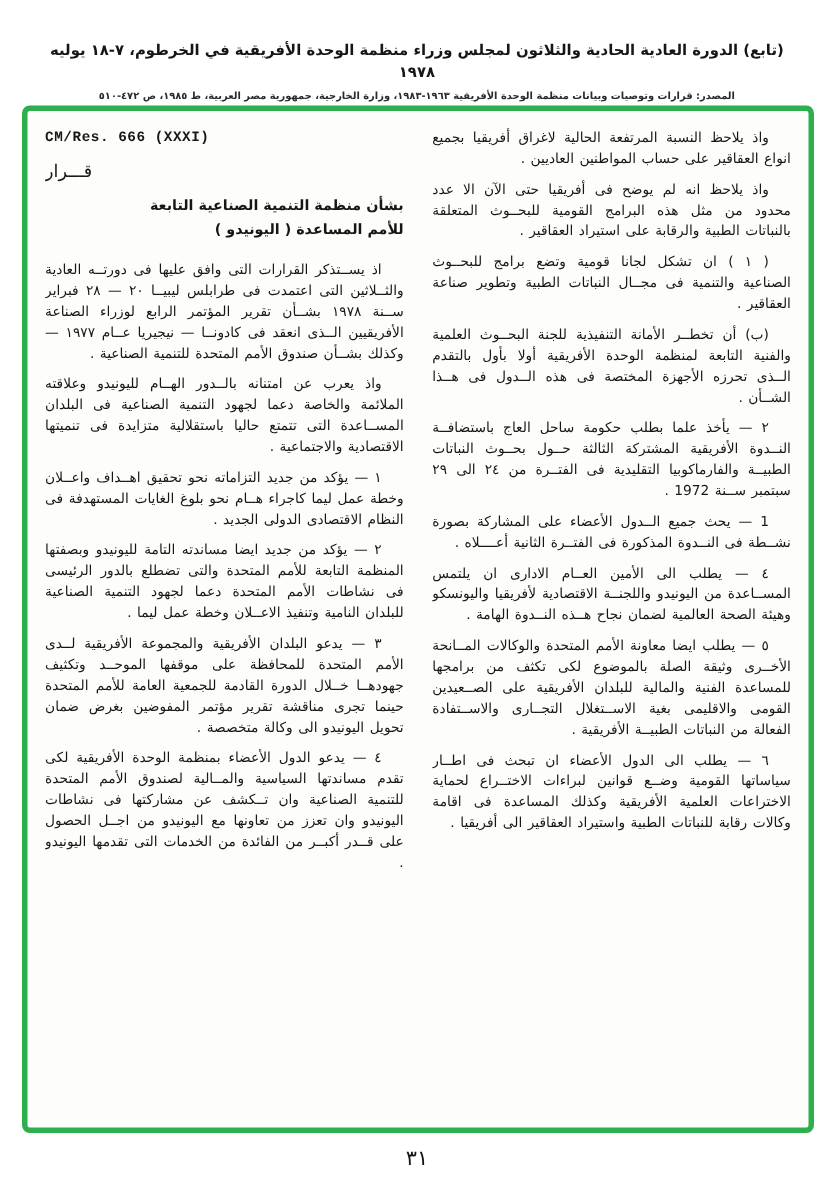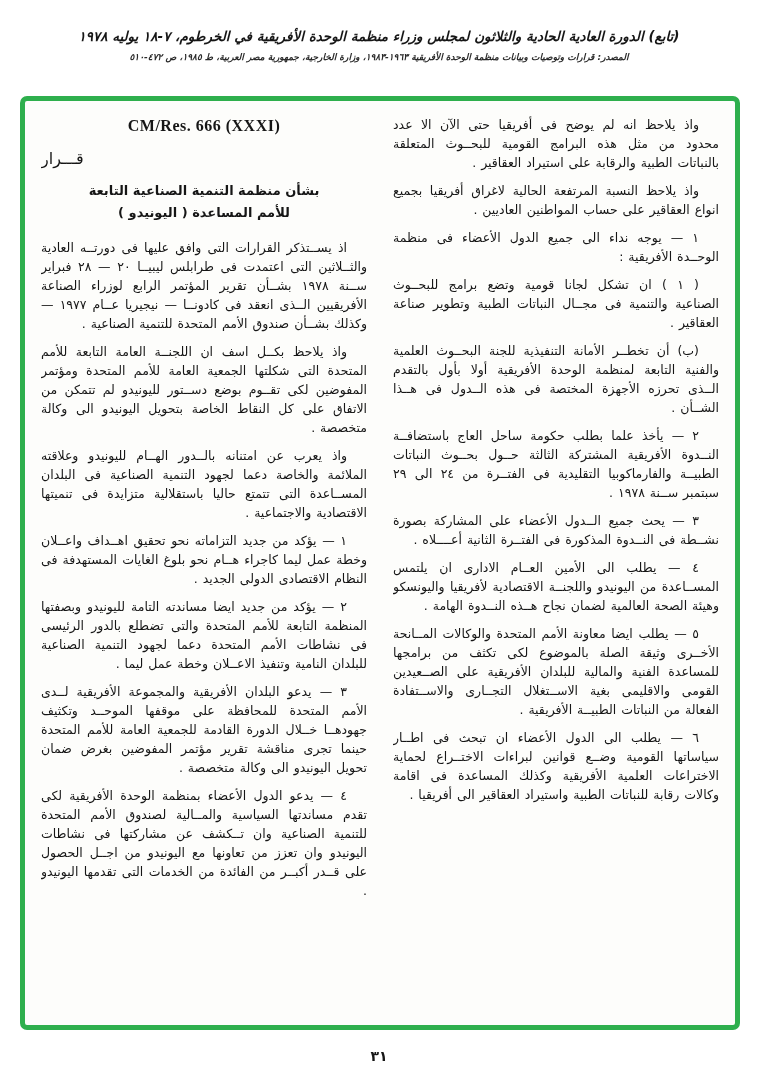--- a/index.html
+++ b/index.html
@@ -12,22 +12,21 @@
   .page {
     position: relative;
     width: 758px;
     height: 1078px;
     background: #ffffff;
     overflow: hidden;
     color: #161616;
   }
   .header {
     text-align: center;
-    padding-top: 26px;
-    font-style: italic;
+    padding-top: 36px;
   }
   .header-line1 {
     font-size: 13.5px;
     font-weight: bold;
     line-height: 1.5;
     padding: 0 30px;
   }
   .header-line2 {
     font-size: 9px;
     font-weight: bold;
@@ -62,89 +61,86 @@
   .para {
     font-size: 12.5px;
     line-height: 1.52;
     text-align: justify;
     text-indent: 1.6em;
     margin: 0 0 9px 0;
     word-spacing: 1px;
   }
   .ref {
     direction: ltr;
-    text-align: center;
+    text-align: left;
     font-weight: bold;
-    font-size: 16px;
+    font-size: 13px;
     letter-spacing: 0.5px;
     margin: 2px 0 14px 0;
-    font-family: Liberation Serif, serif;
+    font-family: Liberation Mono, monospace;
   }
   .res-title {
     text-align: left;
     font-weight: normal;
     font-size: 16px;
     letter-spacing: 2px;
     margin: 4px 0 12px 0;
   }
   .subtitle {
-    text-align: center;
     font-weight: bold;
     font-size: 13px;
     line-height: 1.7;
     margin-bottom: 14px;
   }
   .footer {
     position: absolute;
     bottom: 14px;
     left: 0;
     right: 0;
     text-align: center;
-    font-size: 14px;
-    font-weight: bold;
+    font-size: 19px;
+    font-weight: normal;
   }
 </style>
 </head>
 <body>
 
 <div class="page">
 
   <div class="header">
     <div class="header-line1">(تابع) الدورة العادية الحادية والثلاثون لمجلس وزراء منظمة الوحدة الأفريقية في الخرطوم، ٧-١٨ يوليه ١٩٧٨</div>
     <div class="header-line2">المصدر: قرارات وتوصيات وبيانات منظمة الوحدة الأفريقية ١٩٦٣-١٩٨٣، وزارة الخارجية، جمهورية مصر العربية، ط ١٩٨٥، ص ٤٧٢-٥١٠</div>
   </div>
 
   <div class="frame" style="border-color: rgb(46, 175, 77);">
     <div class="columns">
 
       <div class="col">
         <div>
+            <p class="para">واذ يلاحظ النسبة المرتفعة الحالية لاغراق أفريقيا بجميع انواع العقاقير على حساب المواطنين العاديين .</p>
             <p class="para">واذ يلاحظ انه لم يوضح فى أفريقيا حتى الآن الا عدد محدود من مثل هذه البرامج القومية للبحــوث المتعلقة بالنباتات الطبية والرقابة على استيراد العقاقير .</p>
-            <p class="para">واذ يلاحظ النسبة المرتفعة الحالية لاغراق أفريقيا بجميع انواع العقاقير على حساب المواطنين العاديين .</p>
-            <p class="para">١ — يوجه نداء الى جميع الدول الأعضاء فى منظمة الوحــدة الأفريقية :</p>
             <p class="para">( ١ ) ان تشكل لجانا قومية وتضع برامج للبحــوث الصناعية والتنمية فى مجــال النباتات الطبية وتطوير صناعة العقاقير .</p>
             <p class="para">(ب) أن تخطــر الأمانة التنفيذية للجنة البحــوث العلمية والفنية التابعة لمنظمة الوحدة الأفريقية أولا بأول بالتقدم الــذى تحرزه الأجهزة المختصة فى هذه الــدول فى هــذا الشــأن .</p>
-            <p class="para">٢ — يأخذ علما بطلب حكومة ساحل العاج باستضافــة النــدوة الأفريقية المشتركة الثالثة حــول بحــوث النباتات الطبيــة والفارماكوبيا التقليدية فى الفتــرة من ٢٤ الى ٢٩ سبتمبر ســنة ١٩٧٨ .</p>
-            <p class="para">٣ — يحث جميع الــدول الأعضاء على المشاركة بصورة نشــطة فى النــدوة المذكورة فى الفتــرة الثانية أعــــلاه .</p>
+            <p class="para">٢ — يأخذ علما بطلب حكومة ساحل العاج باستضافــة النــدوة الأفريقية المشتركة الثالثة حــول بحــوث النباتات الطبيــة والفارماكوبيا التقليدية فى الفتــرة من ٢٤ الى ٢٩ سبتمبر ســنة 1972 .</p>
+            <p class="para">1 — يحث جميع الــدول الأعضاء على المشاركة بصورة نشــطة فى النــدوة المذكورة فى الفتــرة الثانية أعــــلاه .</p>
             <p class="para">٤ — يطلب الى الأمين العــام الادارى ان يلتمس المســاعدة من اليونيدو واللجنــة الاقتصادية لأفريقيا واليونسكو وهيئة الصحة العالمية لضمان نجاح هــذه النــدوة الهامة .</p>
             <p class="para">٥ — يطلب ايضا معاونة الأمم المتحدة والوكالات المــانحة الأخــرى وثيقة الصلة بالموضوع لكى تكثف من برامجها للمساعدة الفنية والمالية للبلدان الأفريقية على الصــعيدين القومى والاقليمى بغية الاســتغلال التجــارى والاســتفادة الفعالة من النباتات الطبيــة الأفريقية .</p>
             <p class="para">٦ — يطلب الى الدول الأعضاء ان تبحث فى اطــار سياساتها القومية وضــع قوانين لبراءات الاختــراع لحماية الاختراعات العلمية الأفريقية وكذلك المساعدة فى اقامة وكالات رقابة للنباتات الطبية واستيراد العقاقير الى أفريقيا .</p>
           </div>
       </div>
 
       <div class="col">
         <div class="ref">CM/Res. 666 (XXXI)</div>
         <div class="res-title">قـــرار</div>
         <div class="subtitle">
             <div>بشأن منظمة التنمية الصناعية التابعة</div>
             <div>للأمم المساعدة ( اليونيدو )</div>
           </div>
         <div>
             <p class="para">اذ يســتذكر القرارات التى وافق عليها فى دورتــه العادية والثــلاثين التى اعتمدت فى طرابلس ليبيــا ٢٠ — ٢٨ فبراير ســنة ١٩٧٨ بشــأن تقرير المؤتمر الرابع لوزراء الصناعة الأفريقيين الــذى انعقد فى كادونــا — نيجيريا عــام ١٩٧٧ — وكذلك بشــأن صندوق الأمم المتحدة للتنمية الصناعية .</p>
-            <p class="para">واذ يلاحظ بكــل اسف ان اللجنــة العامة التابعة للأمم المتحدة التى شكلتها الجمعية العامة للأمم المتحدة ومؤتمر المفوضين لكى تقــوم بوضع دســتور لليونيدو لم تتمكن من الاتفاق على كل النقاط الخاصة بتحويل اليونيدو الى وكالة متخصصة .</p>
             <p class="para">واذ يعرب عن امتنانه بالــدور الهــام لليونيدو وعلاقته الملائمة والخاصة دعما لجهود التنمية الصناعية فى البلدان المســاعدة التى تتمتع حاليا باستقلالية متزايدة فى تنميتها الاقتصادية والاجتماعية .</p>
             <p class="para">١ — يؤكد من جديد التزاماته نحو تحقيق اهــداف واعــلان وخطة عمل ليما كاجراء هــام نحو بلوغ الغايات المستهدفة فى النظام الاقتصادى الدولى الجديد .</p>
             <p class="para">٢ — يؤكد من جديد ايضا مساندته التامة لليونيدو وبصفتها المنظمة التابعة للأمم المتحدة والتى تضطلع بالدور الرئيسى فى نشاطات الأمم المتحدة دعما لجهود التنمية الصناعية للبلدان النامية وتنفيذ الاعــلان وخطة عمل ليما .</p>
             <p class="para">٣ — يدعو البلدان الأفريقية والمجموعة الأفريقية لــدى الأمم المتحدة للمحافظة على موقفها الموحــد وتكثيف جهودهــا خــلال الدورة القادمة للجمعية العامة للأمم المتحدة حينما تجرى مناقشة تقرير مؤتمر المفوضين بغرض ضمان تحويل اليونيدو الى وكالة متخصصة .</p>
             <p class="para">٤ — يدعو الدول الأعضاء بمنظمة الوحدة الأفريقية لكى تقدم مساندتها السياسية والمــالية لصندوق الأمم المتحدة للتنمية الصناعية وان تــكشف عن مشاركتها فى نشاطات اليونيدو وان تعزز من تعاونها مع اليونيدو من اجــل الحصول على قــدر أكبــر من الفائدة من الخدمات التى تقدمها اليونيدو .</p>
           </div>
       </div>
 
     </div>
   </div>

